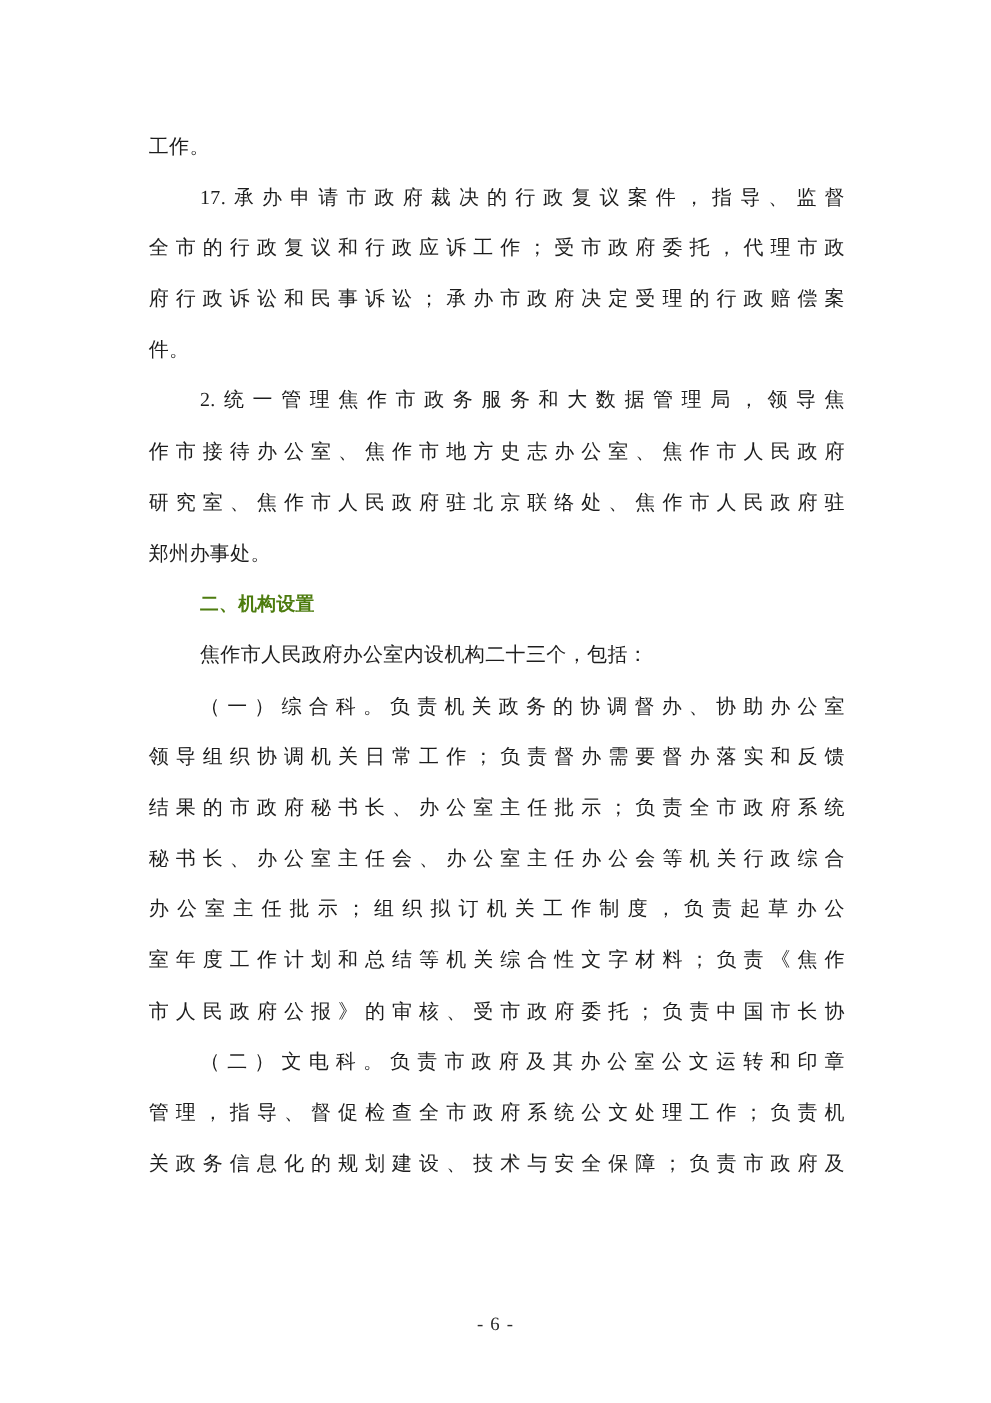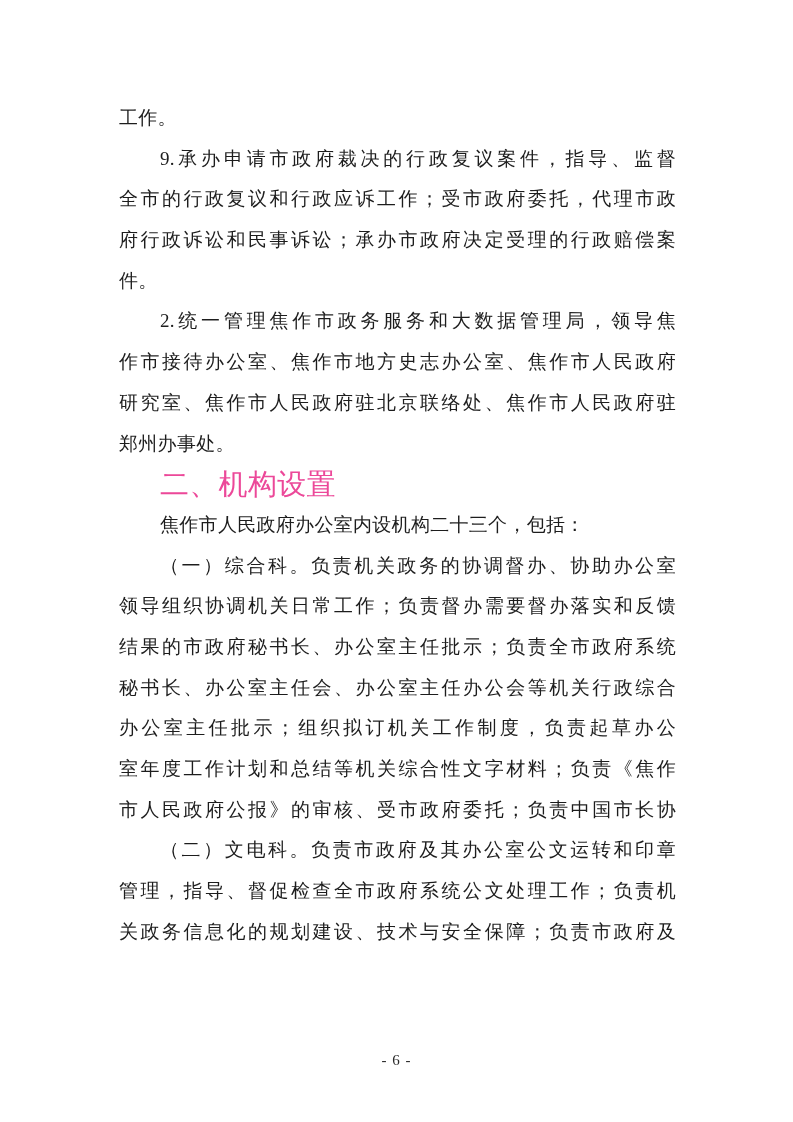--- a/index.html
+++ b/index.html
@@ -16,37 +16,37 @@
     color: #1d1d1d;
   }
   .textblock {
     position: absolute;
     left: 119px; top: 98px;
     width: 557px;
   }
   .line {
     height: 40.7px;
     line-height: 40.7px;
-    font-size: 19px;
+    font-size: 16px;
     letter-spacing: 0.3px;
     white-space: normal;
     overflow: visible;
   }
   .line.full {
     text-align: justify;
     text-align-last: justify;
   }
   .line.indent {
     padding-left: 41px;
   }
   .line.heading {
     font-family: "Liberation Sans", "DejaVu Sans", sans-serif;
-    font-weight: 400;
-    font-size: 29px;
-    color: #ec4899;
+    font-weight: 700;
+    font-size: 15px;
+    color: #4d7c0f;
   }
   .footer {
     position: absolute;
     left: 0; right: 0;
     top: 1052px;
     text-align: center;
     font-size: 15px;
     letter-spacing: 1px;
     color: #2a2a2a;
     font-family: "Liberation Serif", "DejaVu Serif", serif;
@@ -55,21 +55,21 @@
 </head>
 <body>
 
 <div class="page">
 
   <div class="textblock">
 
     <div class="line">工作。</div>
 
     <div>
-      <div class="line indent full">9.承办申请市政府裁决的行政复议案件，指导、监督</div>
+      <div class="line indent full">17.承办申请市政府裁决的行政复议案件，指导、监督</div>
       <div class="line full">全市的行政复议和行政应诉工作；受市政府委托，代理市政</div>
       <div class="line full">府行政诉讼和民事诉讼；承办市政府决定受理的行政赔偿案</div>
       <div class="line">件。</div>
     </div>
 
     <div>
       <div class="line indent full">2.统一管理焦作市政务服务和大数据管理局，领导焦</div>
       <div class="line full">作市接待办公室、焦作市地方史志办公室、焦作市人民政府</div>
       <div class="line full">研究室、焦作市人民政府驻北京联络处、焦作市人民政府驻</div>
       <div class="line">郑州办事处。</div>

